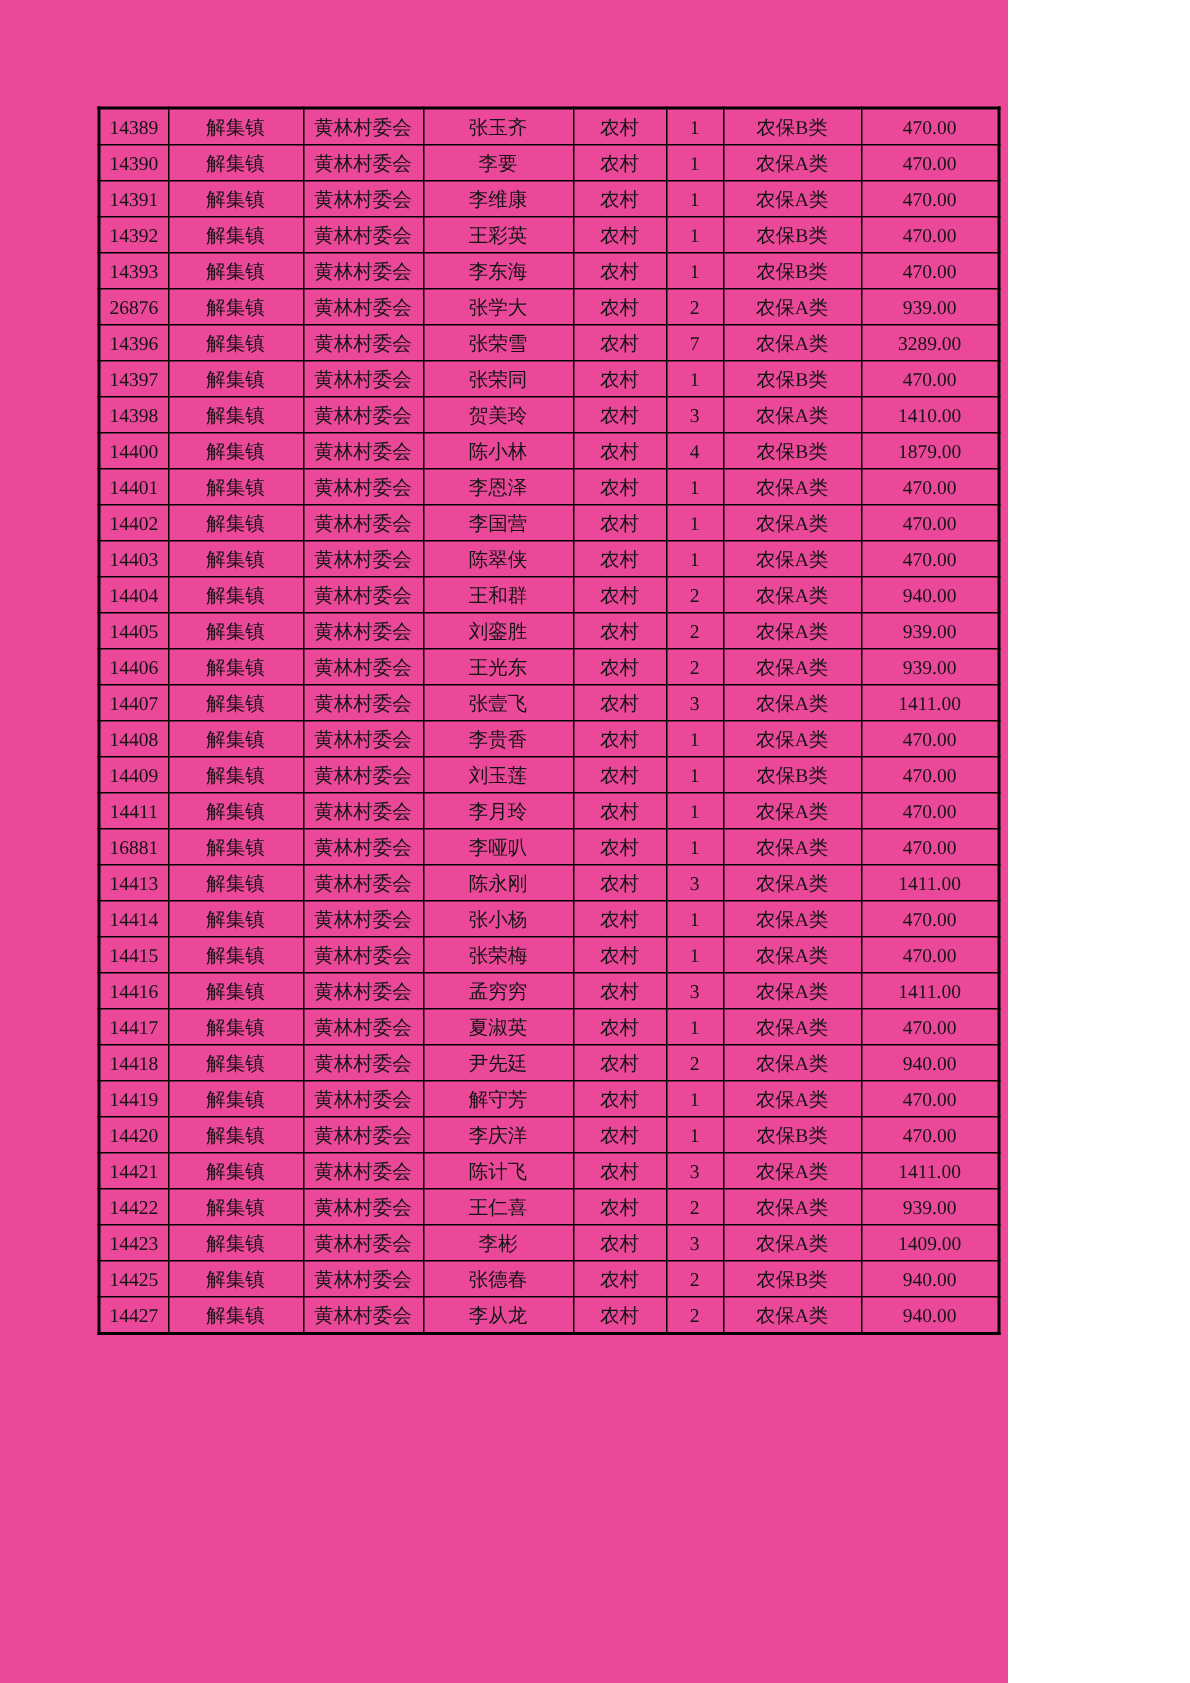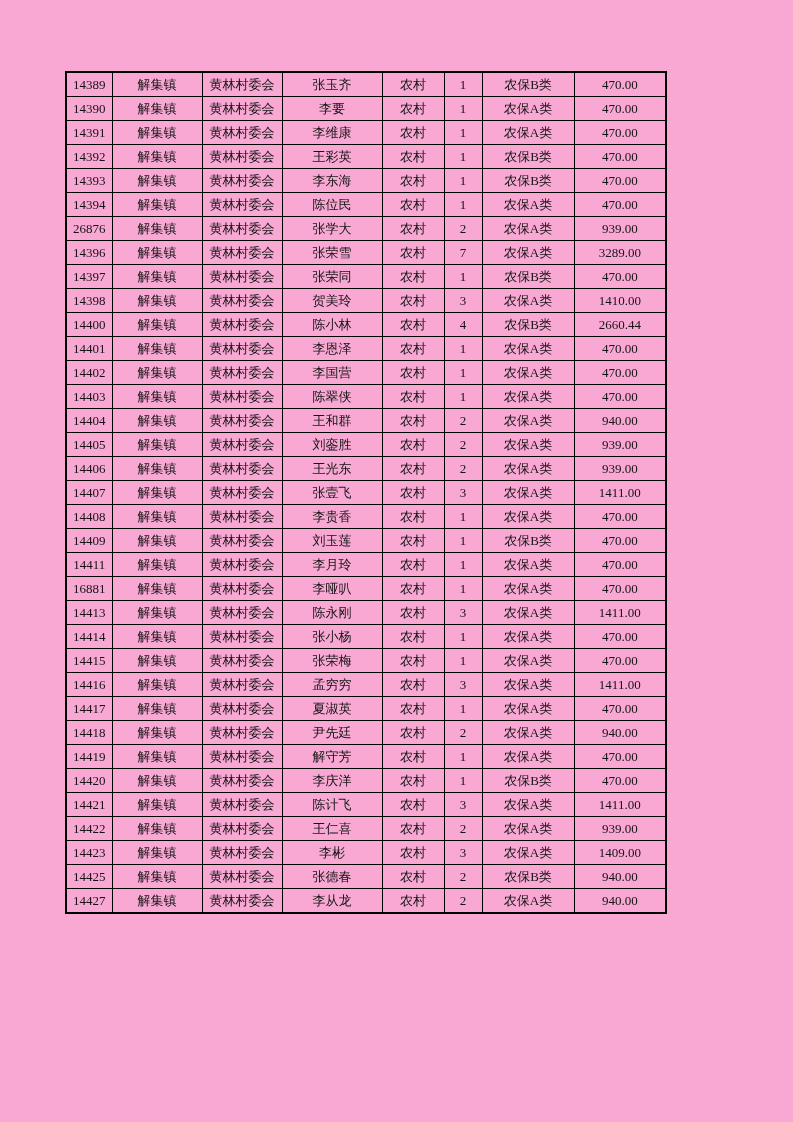--- a/index.html
+++ b/index.html
@@ -2,23 +2,23 @@
 <html><head>
 <meta charset="utf-8">
 <style>
   html, body {
     margin: 0;
     padding: 0;
     background: #ffffff;
   }
   .page {
     position: relative;
-    width: 793px;
+    width: 672px;
     height: 1122px;
-    background: #f9a8d4;
+    background: #ec4899;
     overflow: hidden;
     font-family: "Liberation Serif", "DejaVu Serif", serif;
     color: #111111;
   }
   table.roster {
     position: absolute;
     left: 65px;
     top: 71px;
     width: 600px;
     border-collapse: collapse;
@@ -106,30 +106,20 @@
           <td>14393</td>
           <td>解集镇</td>
           <td>黄林村委会</td>
           <td>李东海</td>
           <td>农村</td>
           <td>1</td>
           <td>农保B类</td>
           <td>470.00</td>
         </tr>
         <tr>
-          <td>14394</td>
-          <td>解集镇</td>
-          <td>黄林村委会</td>
-          <td>陈位民</td>
-          <td>农村</td>
-          <td>1</td>
-          <td>农保A类</td>
-          <td>470.00</td>
-        </tr>
-        <tr>
           <td>26876</td>
           <td>解集镇</td>
           <td>黄林村委会</td>
           <td>张学大</td>
           <td>农村</td>
           <td>2</td>
           <td>农保A类</td>
           <td>939.00</td>
         </tr>
         <tr>
@@ -163,21 +153,21 @@
           <td>1410.00</td>
         </tr>
         <tr>
           <td>14400</td>
           <td>解集镇</td>
           <td>黄林村委会</td>
           <td>陈小林</td>
           <td>农村</td>
           <td>4</td>
           <td>农保B类</td>
-          <td>2660.44</td>
+          <td>1879.00</td>
         </tr>
         <tr>
           <td>14401</td>
           <td>解集镇</td>
           <td>黄林村委会</td>
           <td>李恩泽</td>
           <td>农村</td>
           <td>1</td>
           <td>农保A类</td>
           <td>470.00</td>

